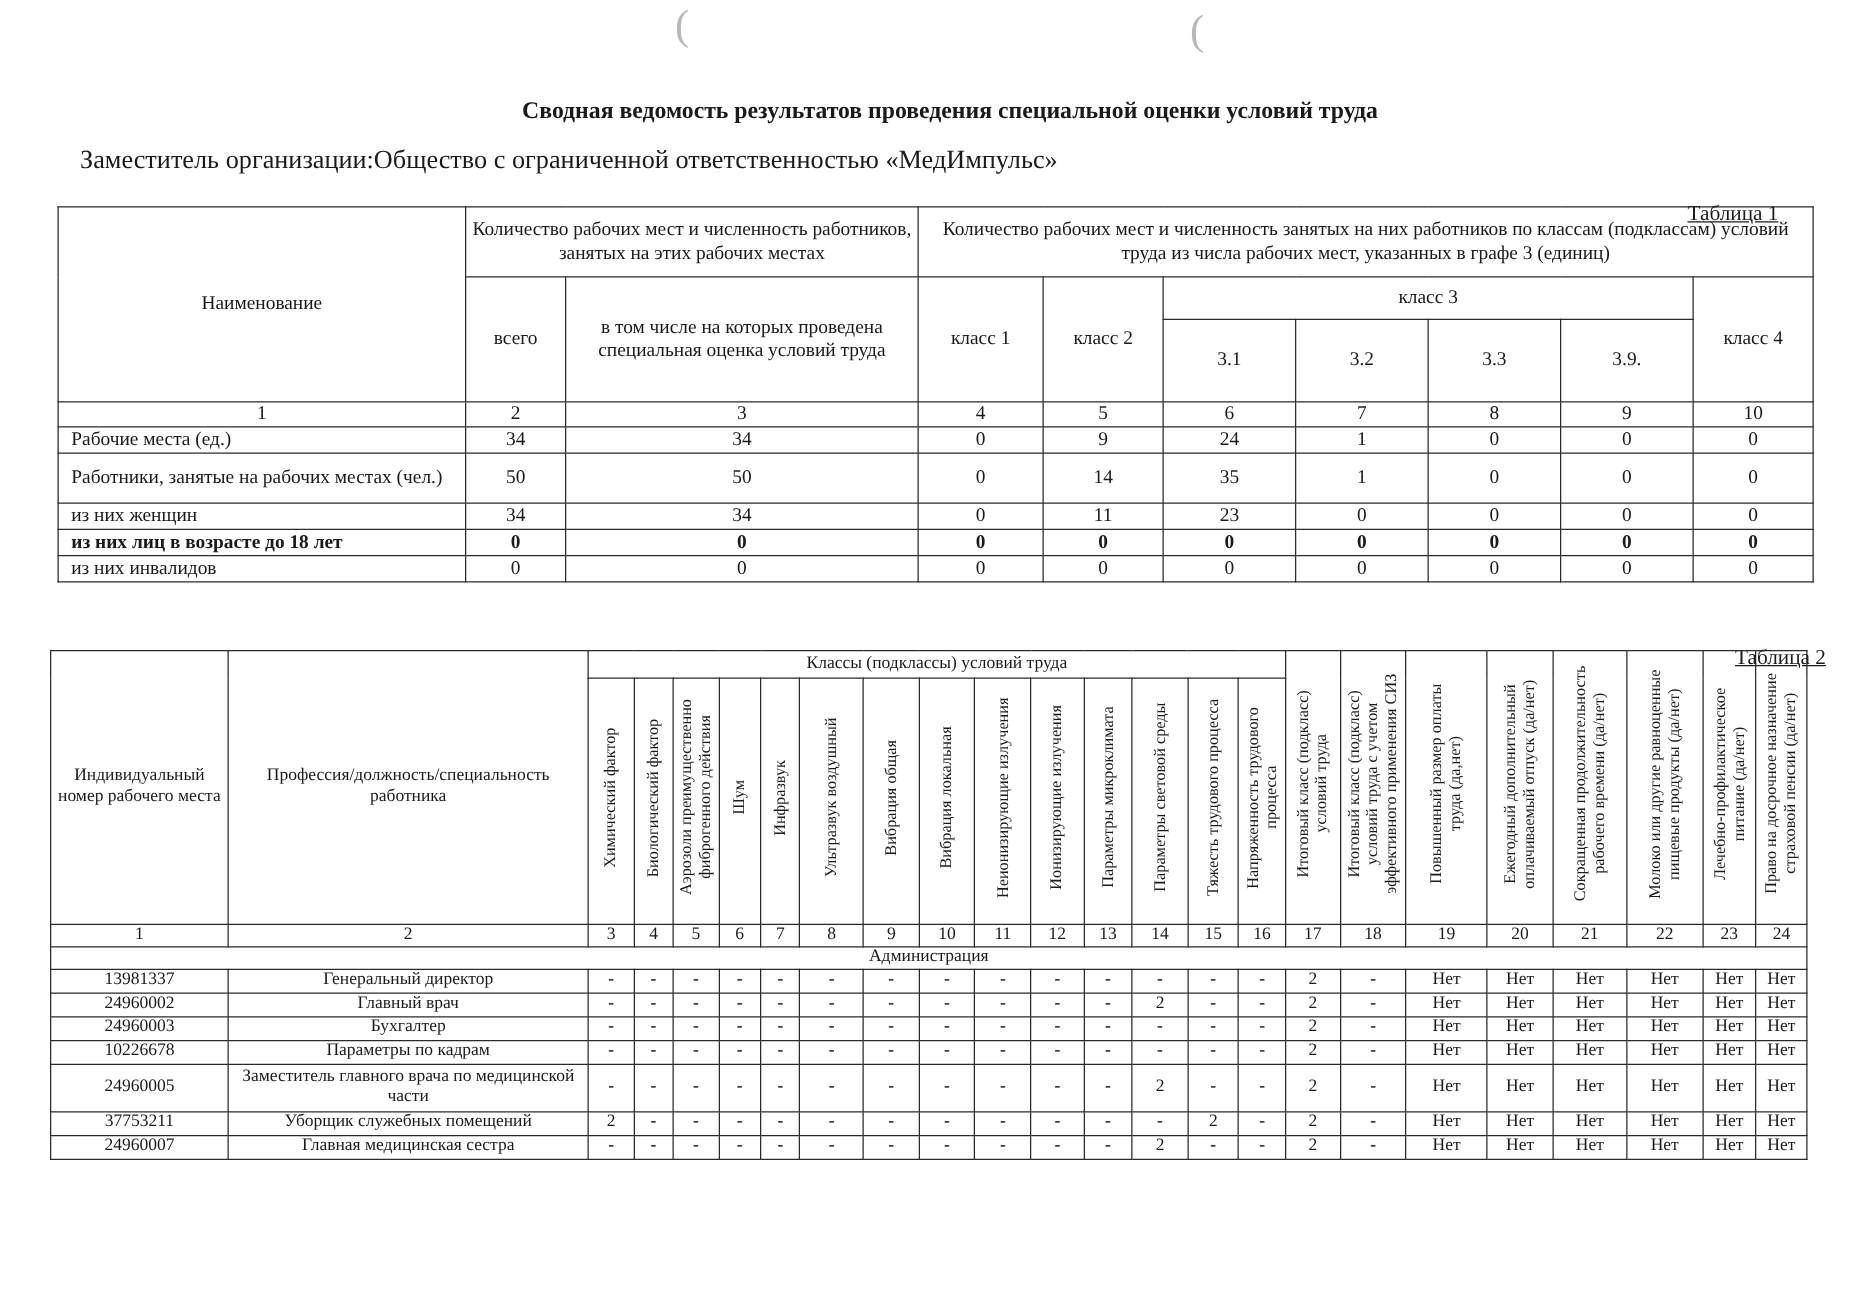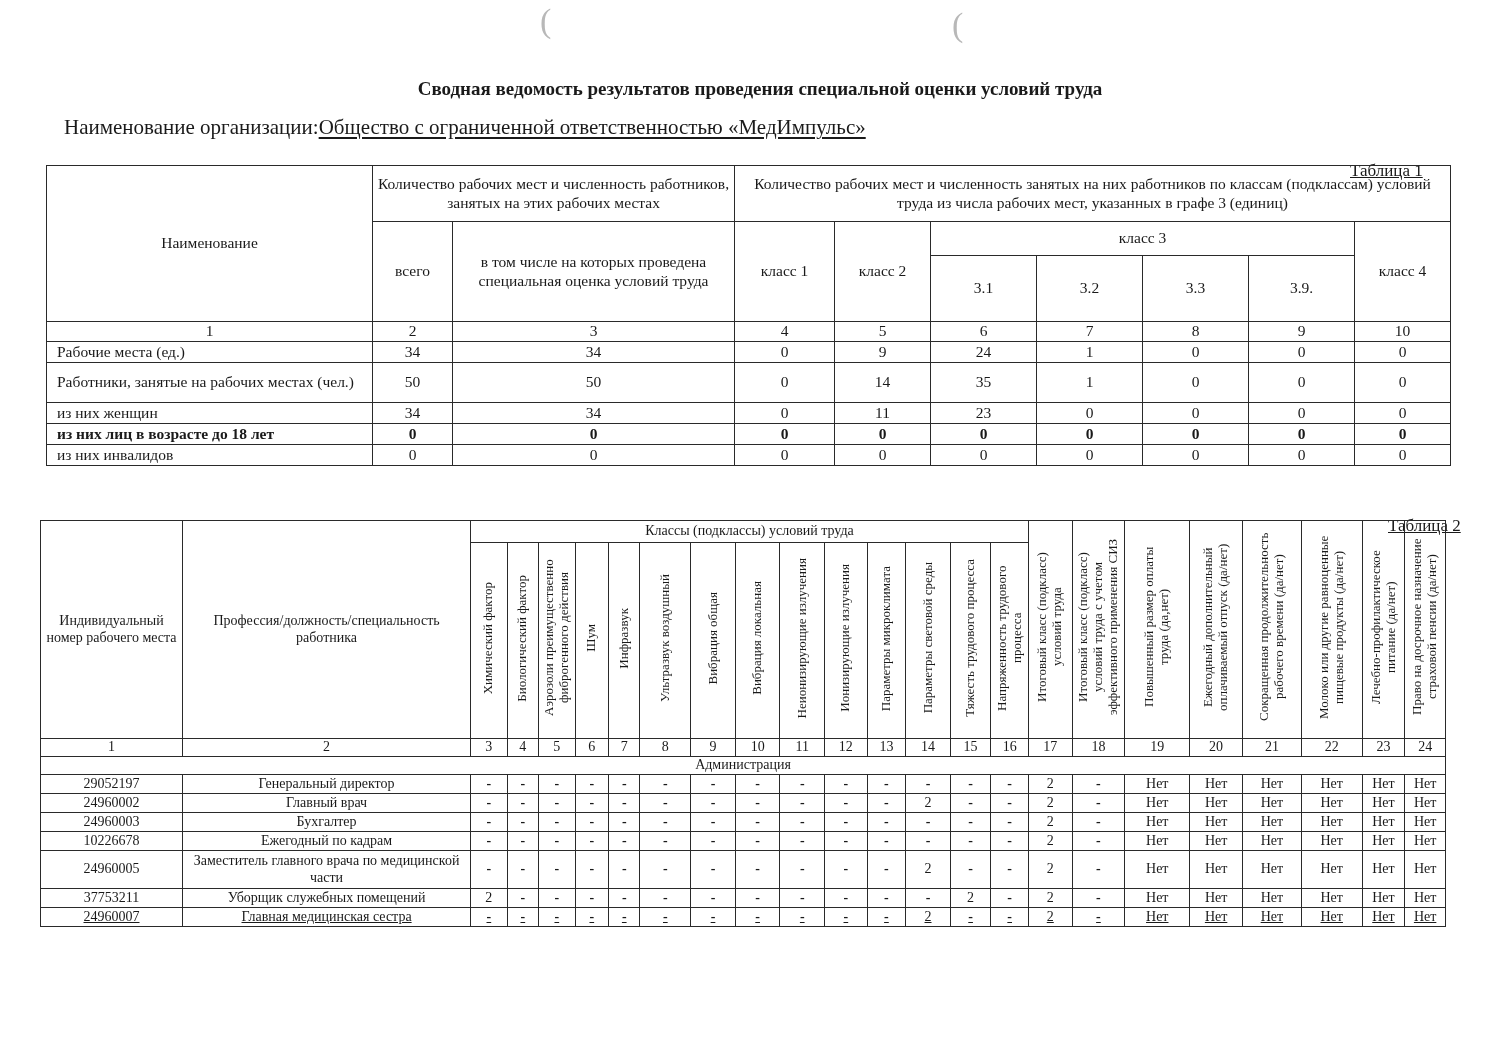--- a/index.html
+++ b/index.html
@@ -2,21 +2,21 @@
 <html><head>
 <meta charset="utf-8">
 <style>
   html, body { margin: 0; padding: 0; background: #ffffff; }
   body { width: 1500px; height: 1041px; position: relative; overflow: hidden;
          font-family: "Liberation Serif", "DejaVu Serif", serif; color: #1a1a1a; }
   .mark { position: absolute; font-size: 34px; color: #b8b8b8; font-weight: 300; }
   #doc-title { position: absolute; left: 0; width: 1520px; top: 78px; text-align: center;
                font-weight: bold; font-size: 19px; }
   #org-line { position: absolute; left: 64px; top: 115px; font-size: 21px; }
-  #org-line .org-name { text-decoration: underline; text-underline-offset: 3px; text-align: center; }
+  #org-line .org-name { text-underline-offset: 3px; text-align: center; }
   .tcap { position: absolute; font-size: 17px; text-decoration: underline; }
   table { border-collapse: collapse; position: absolute; table-layout: fixed; }
   td { border: 1.4px solid #2a2a2a; text-align: center; vertical-align: middle; padding: 0;
        font-size: 15px; line-height: 1.2; }
   #t1 { left: 46px; top: 165px; width: 1404px; }
   #t1 td { font-size: 15.5px; }
   #t1 td.lbl { text-align: left; padding-left: 10px; }
   #t2 { left: 40px; top: 520px; width: 1406px; }
   #t2 td { font-size: 14px; }
   .vert { writing-mode: vertical-rl; transform: rotate(180deg); display: inline-block;
@@ -24,21 +24,21 @@
   #t2 .dash { font-weight: bold; }
 </style>
 </head>
 <body>
 
 <span class="mark" style="left:540px;top:2px;">(</span>
 <span class="mark" style="left:952px;top:6px;">(</span>
 
 <div id="doc-title">Сводная ведомость результатов проведения специальной оценки условий труда</div>
 <div id="org-line">
-  <span>Наименование организации:</span><span class="org-name">Общество с ограниченной ответственностью «МедИмпульс»</span>
+  <span>Заместитель организации:</span><span class="org-name">Общество с ограниченной ответственностью «МедИмпульс»</span>
 </div>
 
 <div class="tcap" style="left:1350px;top:161px;">Таблица 1</div>
 
 <table id="t1">
   <colgroup>
     <col style="width:326px">
       <col style="width:80px">
       <col style="width:282px">
     <col style="width:100px">
@@ -230,21 +230,21 @@
         <td>22</td>
         <td>23</td>
         <td>24</td>
       </tr>
   <tr style="height:18px">
     <td colspan="24">Администрация</td>
   </tr>
   </tbody>
     <tbody id="t2-body">
       <tr style="height: 19px;">
-        <td>29052197</td>
+        <td>13981337</td>
         <td>Генеральный директор</td>
         <td class="dash">-</td>
         <td class="dash">-</td>
         <td class="dash">-</td>
         <td class="dash">-</td>
         <td class="dash">-</td>
         <td class="dash">-</td>
         <td class="dash">-</td>
         <td class="dash">-</td>
         <td class="dash">-</td>
@@ -309,21 +309,21 @@
         <td class="dash">-</td>
         <td>Нет</td>
         <td>Нет</td>
         <td>Нет</td>
         <td>Нет</td>
         <td>Нет</td>
         <td>Нет</td>
       </tr>
       <tr style="height: 19px;">
         <td>10226678</td>
-        <td>Ежегодный по кадрам</td>
+        <td>Параметры по кадрам</td>
         <td class="dash">-</td>
         <td class="dash">-</td>
         <td class="dash">-</td>
         <td class="dash">-</td>
         <td class="dash">-</td>
         <td class="dash">-</td>
         <td class="dash">-</td>
         <td class="dash">-</td>
         <td class="dash">-</td>
         <td class="dash">-</td>
@@ -385,21 +385,21 @@
         <td class="dash">-</td>
         <td>2</td>
         <td class="dash">-</td>
         <td>Нет</td>
         <td>Нет</td>
         <td>Нет</td>
         <td>Нет</td>
         <td>Нет</td>
         <td>Нет</td>
       </tr>
-      <tr style="height: 19px; text-decoration: underline;">
+      <tr style="height: 19px;">
         <td>24960007</td>
         <td>Главная медицинская сестра</td>
         <td class="dash">-</td>
         <td class="dash">-</td>
         <td class="dash">-</td>
         <td class="dash">-</td>
         <td class="dash">-</td>
         <td class="dash">-</td>
         <td class="dash">-</td>
         <td class="dash">-</td>

